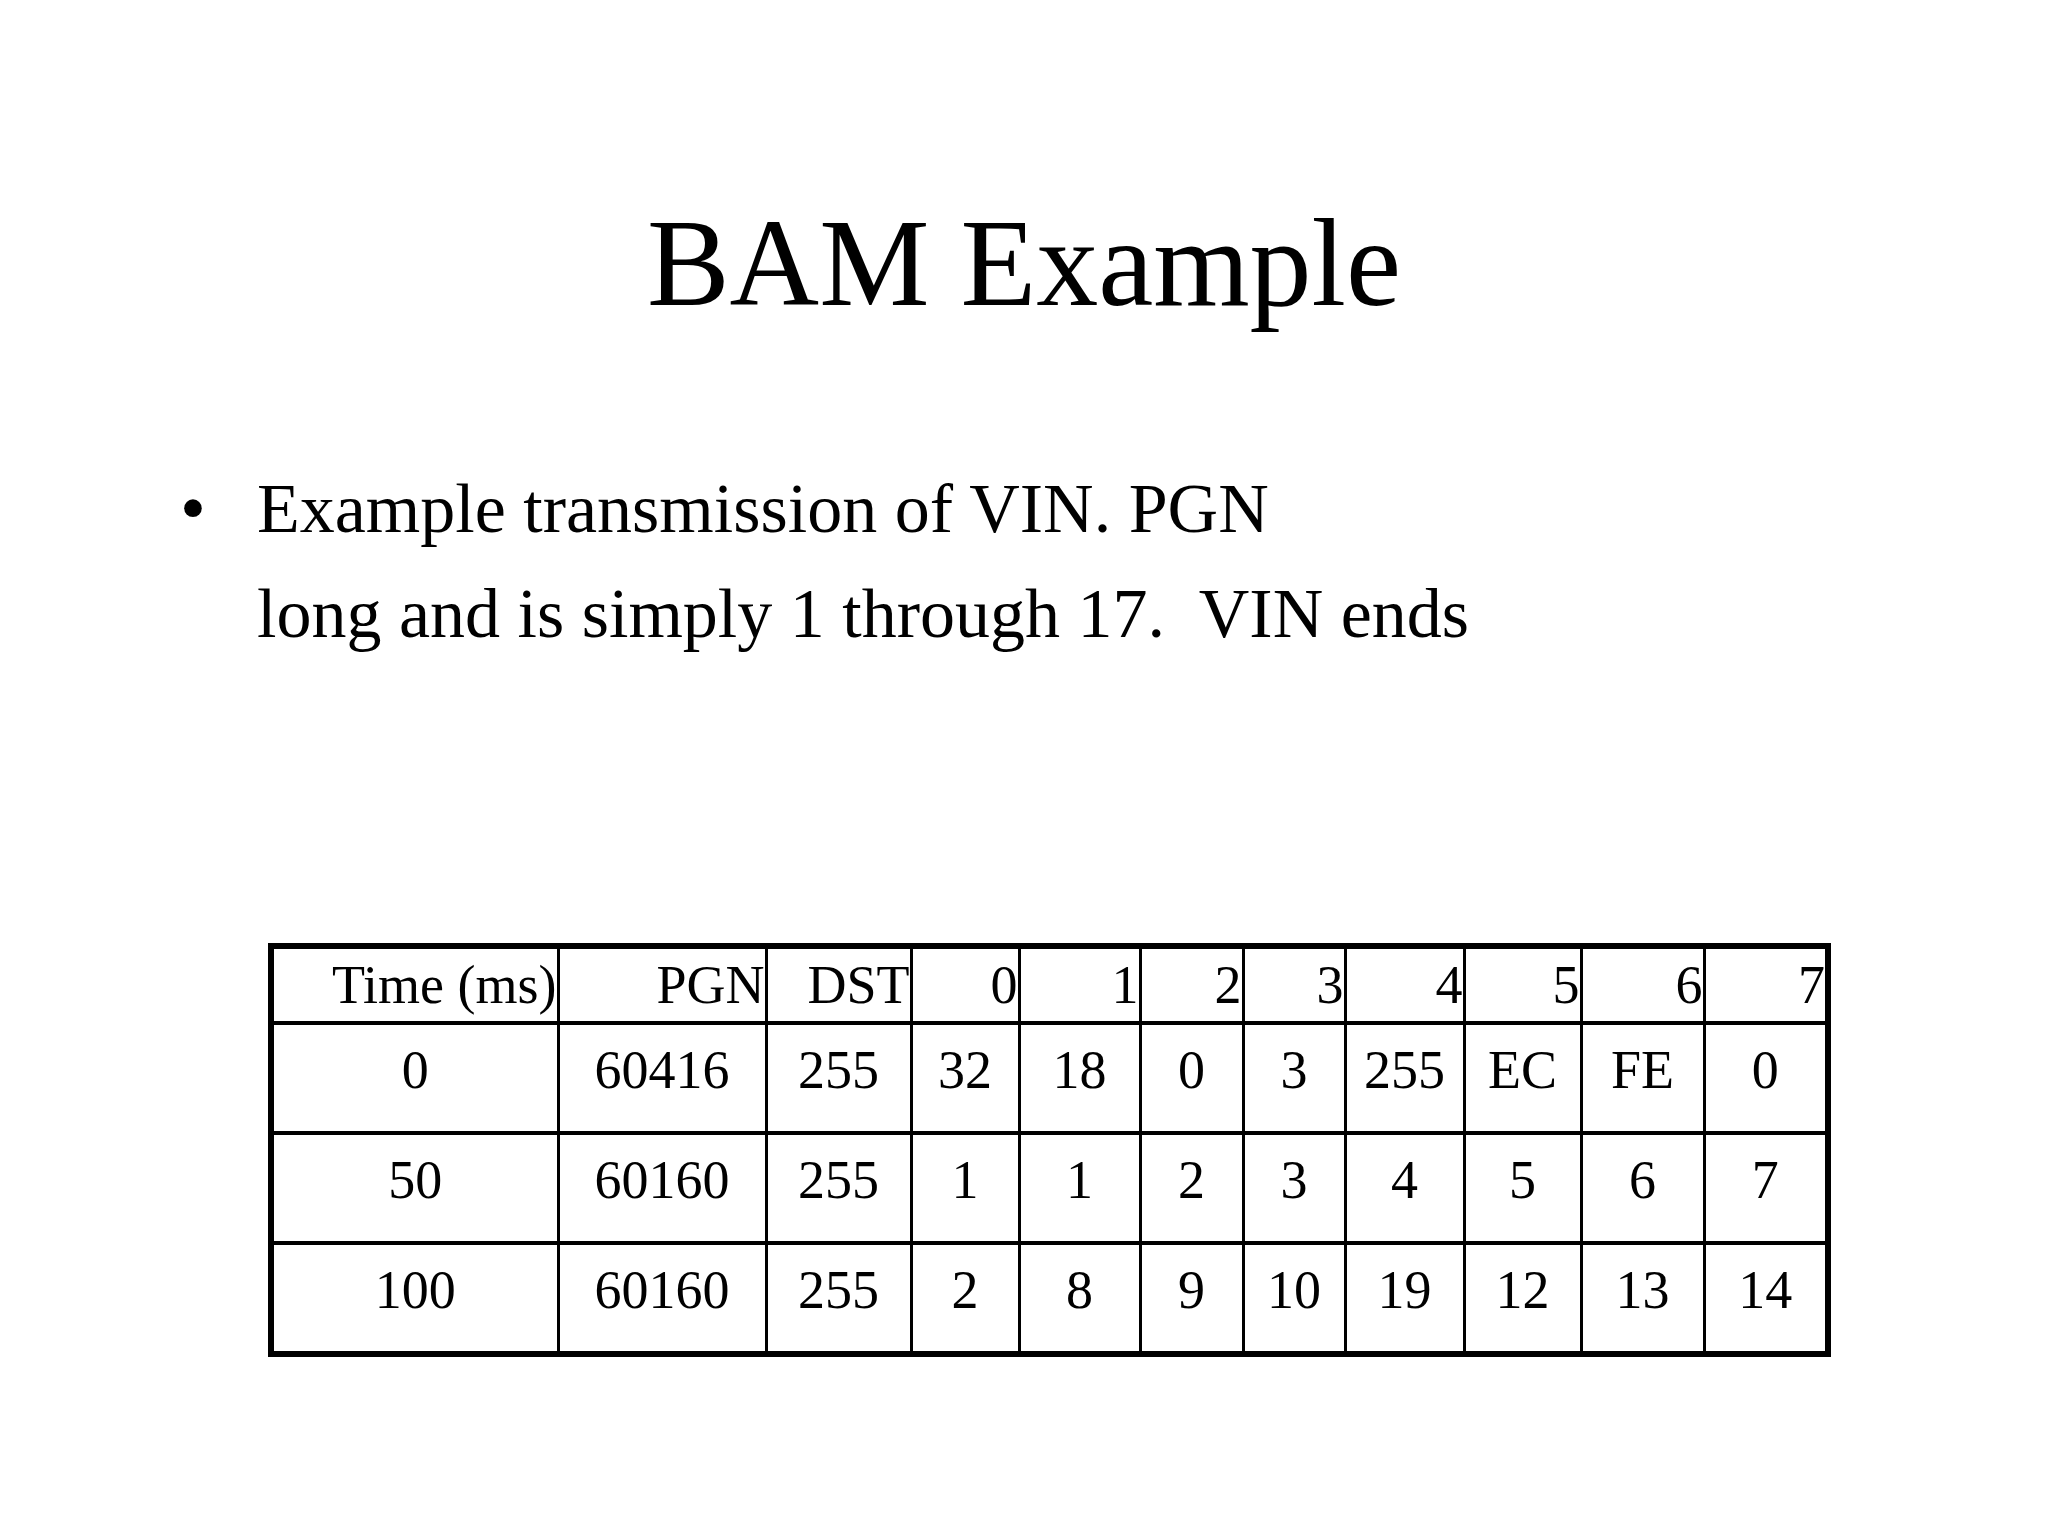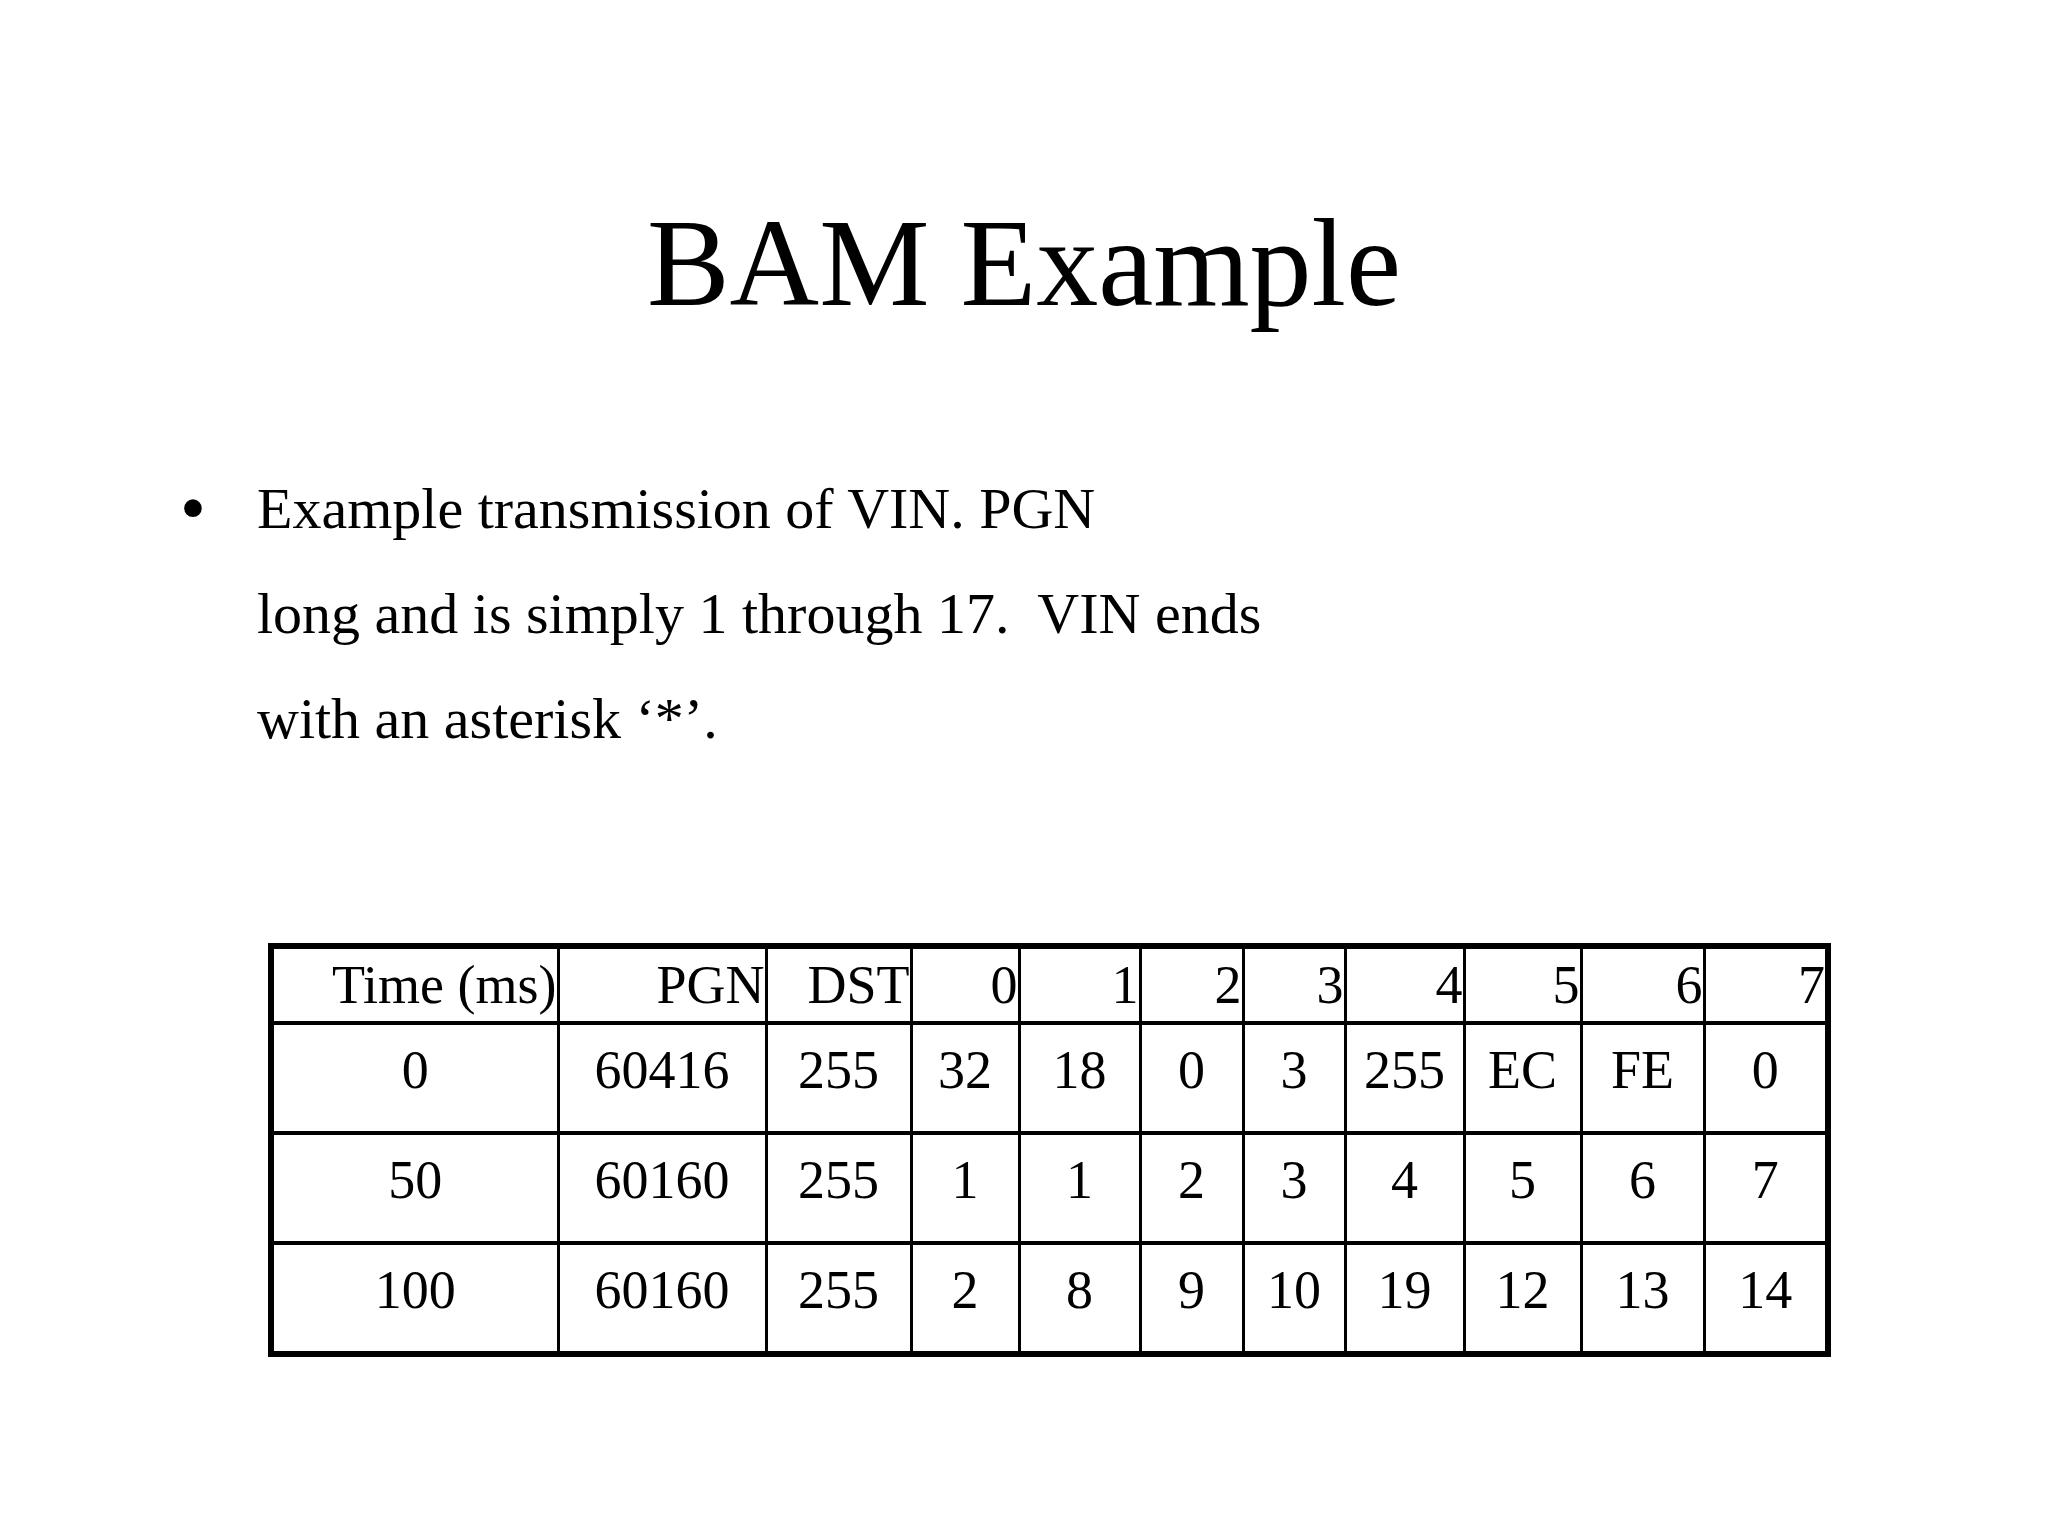--- a/index.html
+++ b/index.html
@@ -39,21 +39,21 @@
     align-items: flex-start;
   }
   .bullet-marker {
     flex: 0 0 77px;
     width: 77px;
     font-size: 74px;
     line-height: 105px;
   }
   .bullet-text {
     flex: 1 1 auto;
-    font-size: 58px;
+    font-size: 70px;
     line-height: 105px;
   }
   .bullet-line {
     white-space: pre-wrap;
   }
   .bam-table {
     position: absolute;
     left: 268px;
     top: 943px;
     width: 1562px;
@@ -90,21 +90,20 @@
 
 <div class="slide">
 
   <h1 class="slide-title">BAM Example</h1>
 
   <div class="bullet-item">
     <span class="bullet-marker">•</span>
     <div class="bullet-text">
       <div class="bullet-line">Example transmission of VIN. PGN</div>
       <div class="bullet-line">long and is simply 1 through 17.  VIN ends</div>
-      <div class="bullet-line">with an asterisk ‘*’.</div>
     </div>
   </div>
 
   <table class="bam-table">
     <colgroup>
       <col style="width:287px">
       <col style="width:208px">
       <col style="width:145px">
       <col style="width:108px">
       <col style="width:121px">

